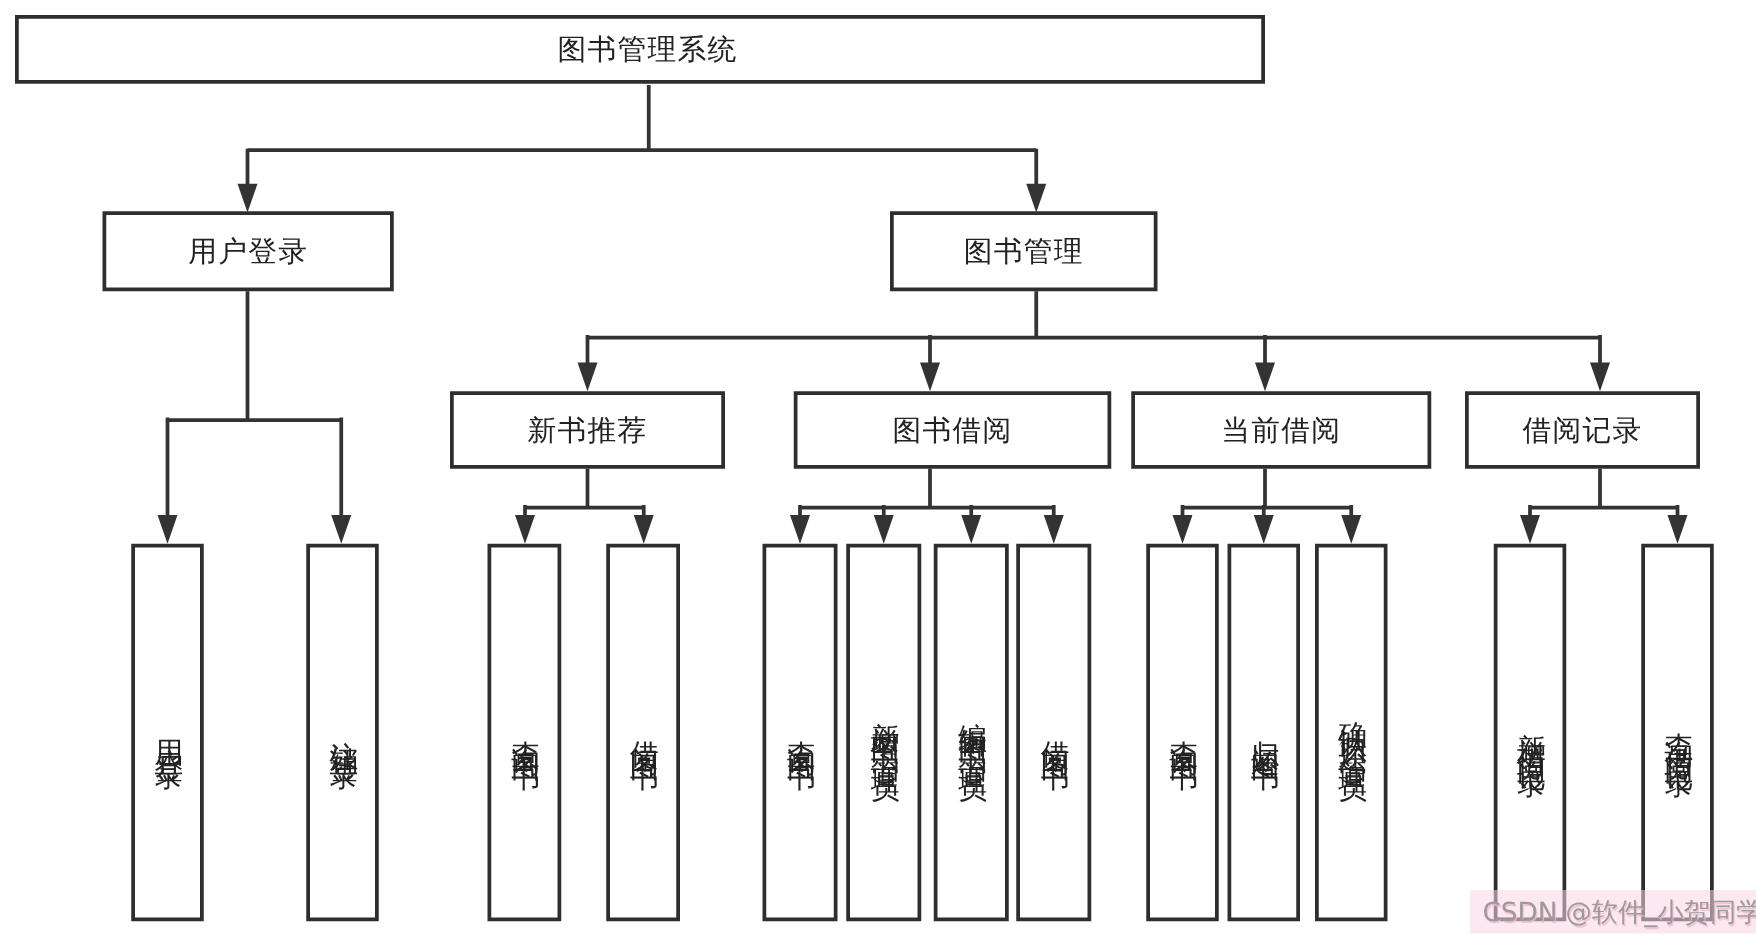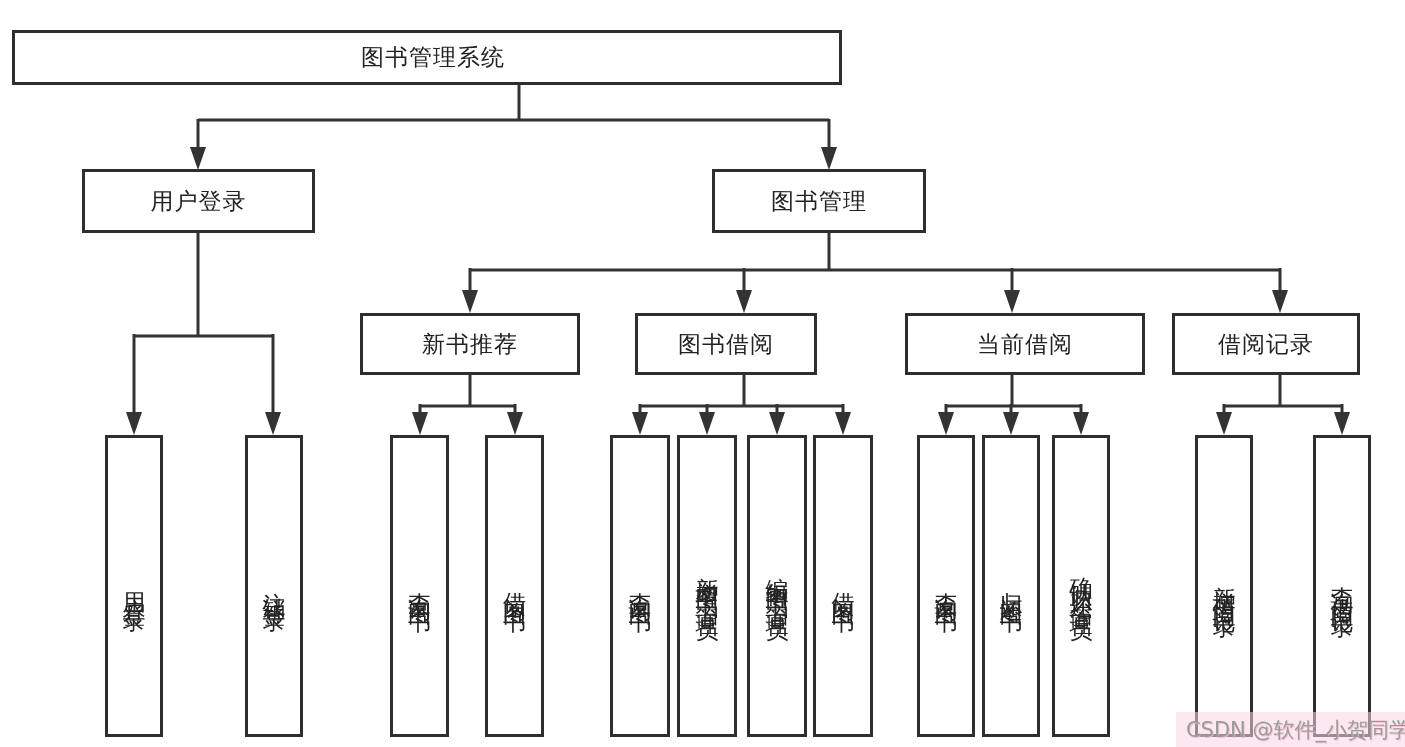--- a/index.html
+++ b/index.html
@@ -138,27 +138,27 @@
     <g>
       <line x1="1280" y1="374" x2="1280" y2="406"></line>
       <line x1="1224" y1="406" x2="1342" y2="406"></line>
       <line x1="1224" y1="404" x2="1224" y2="414"></line>
       <polygon points="1216,412 1232,412 1224,435" stroke="none"></polygon>
       <line x1="1342" y1="404" x2="1342" y2="414"></line>
       <polygon points="1334,412 1350,412 1342,435" stroke="none"></polygon>
     </g>
   </svg>
 
-  <div class="hbox" style="left:12px; top:30px; width:830px; height:55px;padding-left:12px;">图书管理系统</div>
+  <div class="hbox" style="left:12px; top:12px; width:1000px; height:55px;padding-left:12px;">图书管理系统</div>
 
   <div class="hbox" style="left:82px; top:169px; width:233px; height:64px;">用户登录</div>
   <div class="hbox" style="left:712px; top:169px; width:214px; height:64px;">图书管理</div>
 
   <div class="hbox" style="left:360px; top:313px; width:220px; height:62px;">新书推荐</div>
-  <div class="hbox" style="left:635px; top:313px; width:182px; height:62px;">图书借阅</div>
+  <div class="hbox" style="left:635px; top:313px; width:254px; height:62px;">图书借阅</div>
   <div class="hbox" style="left:905px; top:313px; width:240px; height:62px;">当前借阅</div>
   <div class="hbox" style="left:1172px; top:313px; width:188px; height:62px;">借阅记录</div>
 
   <div class="leaf" style="left:105px; width:58px;">用户登录</div>
   <div class="leaf" style="left:245px; width:58px;">注销登录</div>
   <div class="leaf" style="left:390px; width:59px;">查询图书</div>
   <div class="leaf" style="left:485px; width:59px;">借阅图书</div>
   <div class="leaf" style="left:610px; width:60px;">查询图书</div>
   <div class="leaf" style="left:677px; width:60px;">新增图书（管理员）</div>
   <div class="leaf" style="left:747px; width:60px;">编辑图书（管理员）</div>

